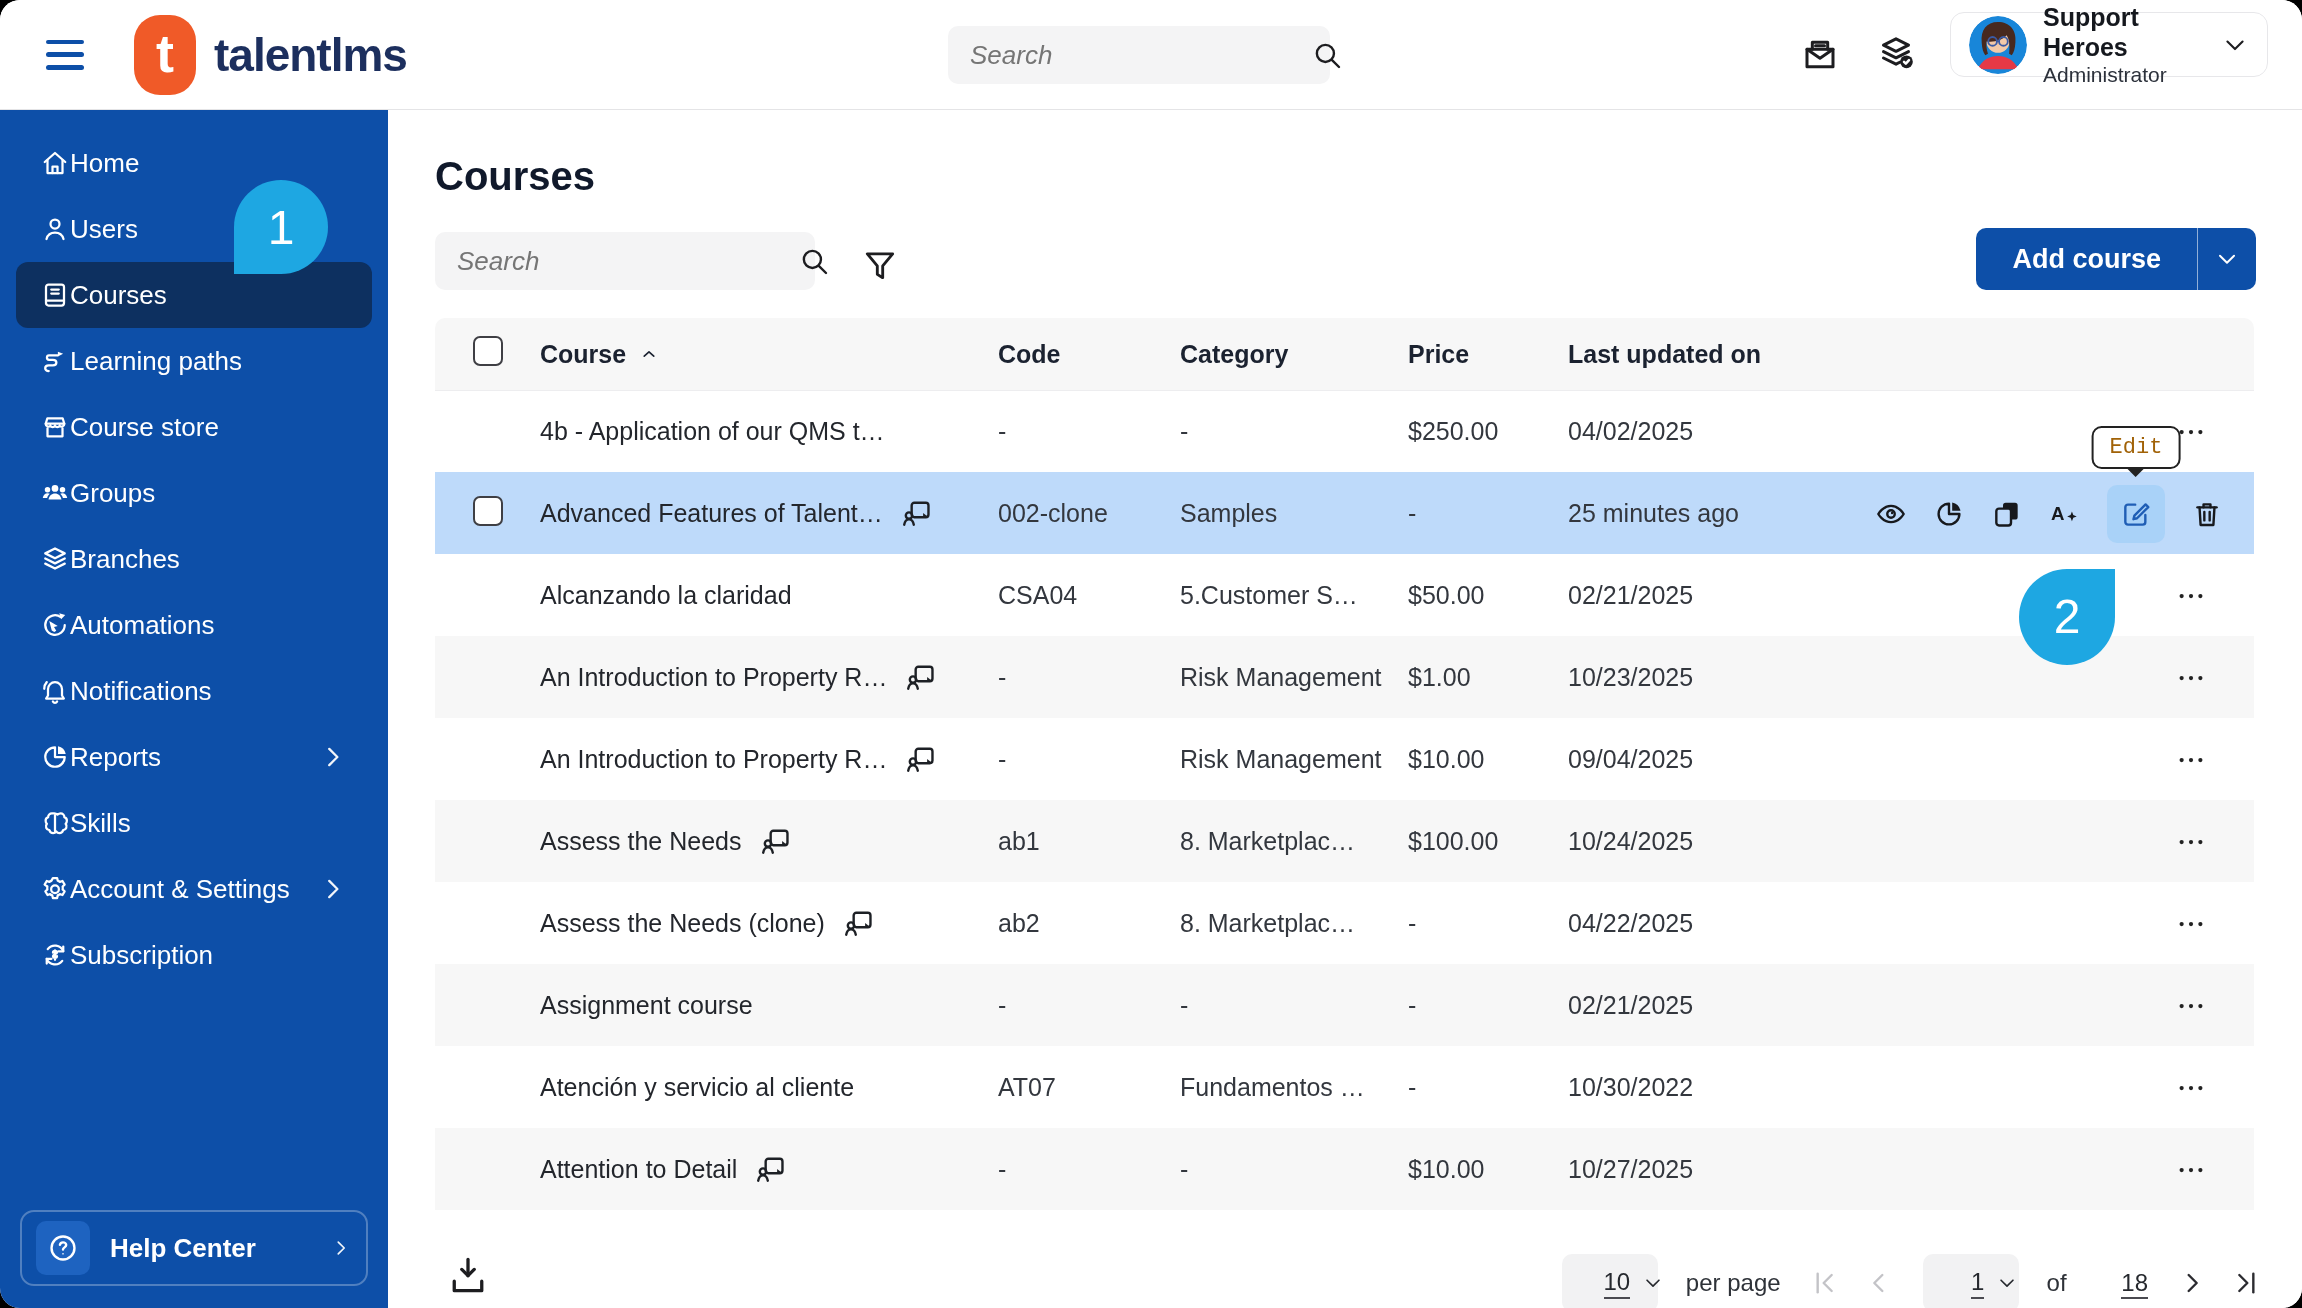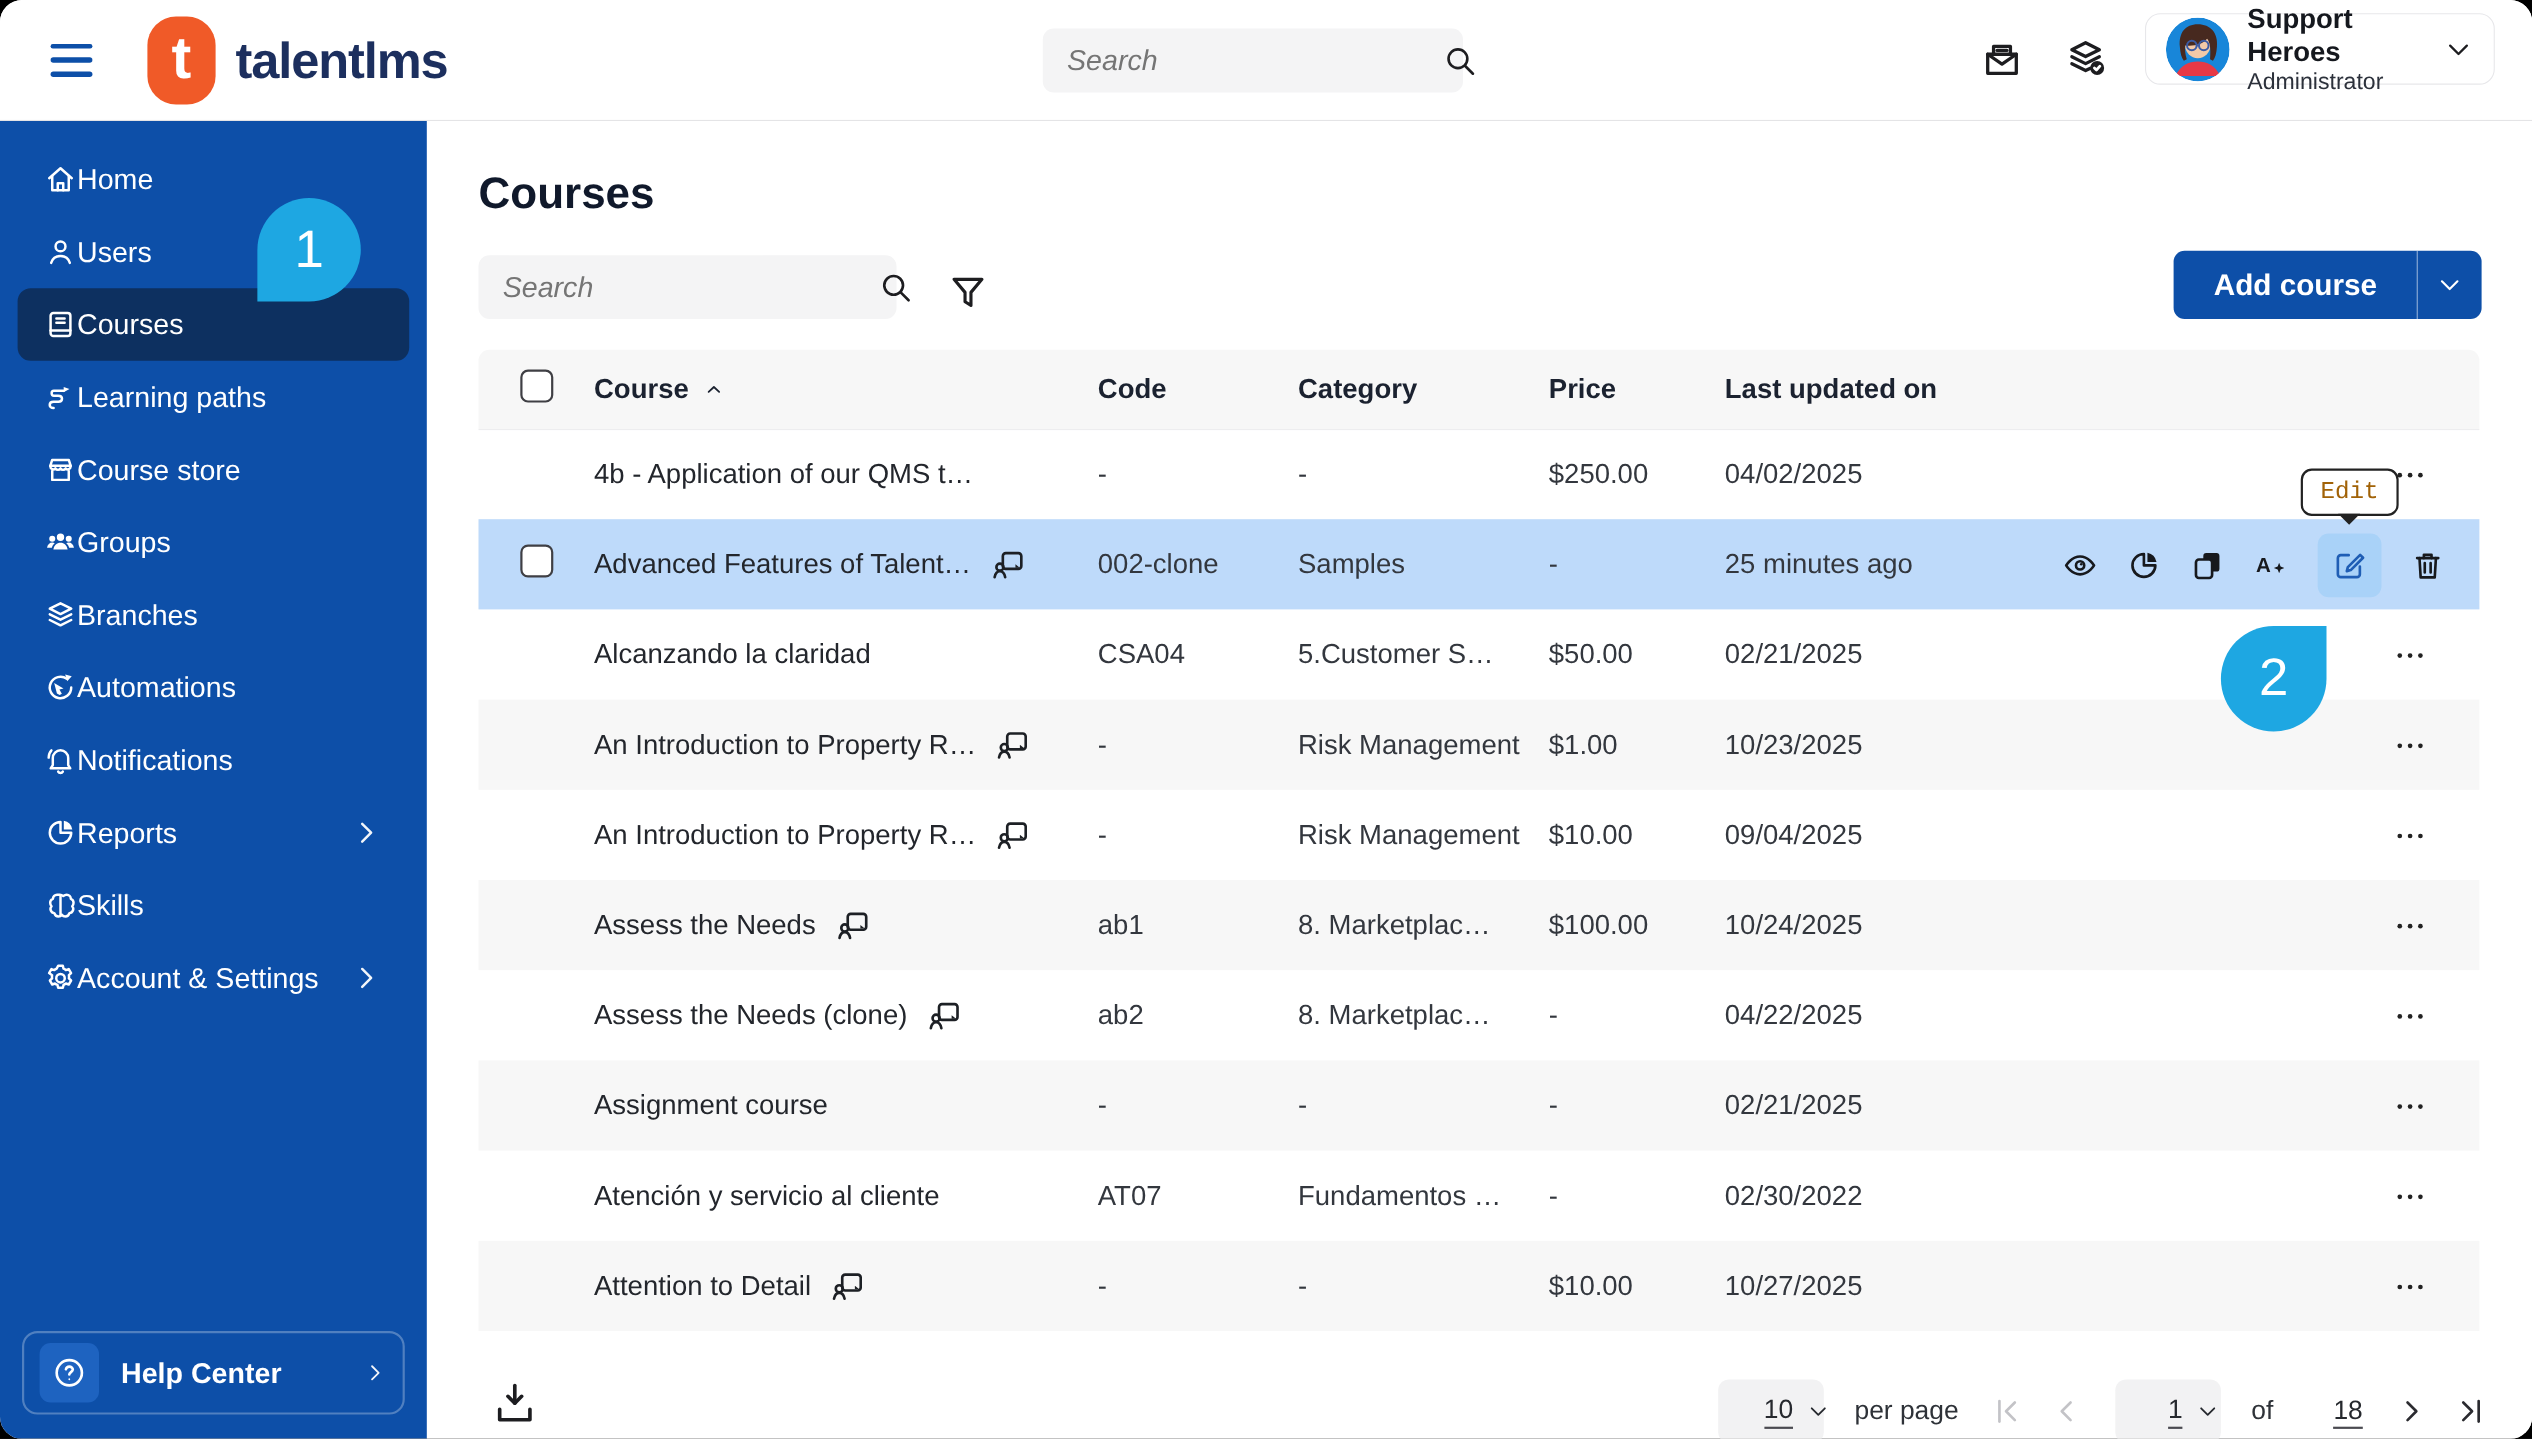--- a/index.html
+++ b/index.html
@@ -288,20 +288,32 @@
               <circle cx="12" cy="12.2" r="3.1"></circle>
             </svg>
           </span>
           <span class="nav-label">Account &amp; Settings</span>
           <span class="icon nav-chev">
             <svg viewBox="0 0 24 24" fill="none" stroke="currentColor" stroke-width="1.8" stroke-linecap="round" stroke-linejoin="round">
               <path d="M9 5.5l6.5 6.5L9 18.5"></path>
             </svg>
           </span>
         </div>
+        <div class="nav-item">
+          <span class="icon ">
+            <svg viewBox="0 0 24 24" fill="none" stroke="currentColor" stroke-width="1.8" stroke-linecap="round" stroke-linejoin="round">
+              <path d="M6.2 7.3A7.2 7.2 0 0 1 18.6 8.9"></path>
+              <path d="M18.6 5.2V9h-3.8"></path>
+              <path d="M17.8 16.7A7.2 7.2 0 0 1 5.4 15.1"></path>
+              <path d="M5.4 18.8V15h3.8"></path>
+              <path d="M12 8.2v7.6M10.4 10.1c0-.8.7-1.4 1.6-1.4s1.6.6 1.6 1.3c0 .8-.7 1.1-1.6 1.4-.9.3-1.6.7-1.6 1.4 0 .8.7 1.4 1.6 1.4s1.6-.6 1.6-1.4"></path>
+            </svg>
+          </span>
+          <span class="nav-label">Subscription</span>
+        </div>
       </div>
     <div class="help-box">
       <span class="help-ic">
         <span class="icon">
             <svg viewBox="0 0 24 24" fill="none" stroke="currentColor" stroke-width="1.8" stroke-linecap="round" stroke-linejoin="round">
               <circle cx="12" cy="12" r="8.6"></circle>
               <path d="M9.7 9.6A2.4 2.4 0 0 1 12 7.8c1.3 0 2.4.9 2.4 2 0 1.6-2.4 1.8-2.4 3.3"></path>
               <circle cx="12" cy="16.4" r="0.6" fill="currentColor" stroke="none"></circle>
             </svg>
           </span>
@@ -589,21 +601,21 @@
             </div>
           </div>
           <div class="t-row">
             <div class="cell c-check"></div>
             <div class="cell c-course">
               <span class="course-title">Atención y servicio al cliente</span>
             </div>
             <div class="cell">AT07</div>
             <div class="cell">Fundamentos …</div>
             <div class="cell">-</div>
-            <div class="cell">02/30/2022</div>
+            <div class="cell">10/30/2022</div>
             <div class="cell c-actions">
               <span class="ellipsis">
                 <svg viewBox="0 0 24 24" fill="none" stroke="currentColor" stroke-width="1.8" stroke-linecap="round" stroke-linejoin="round">
                   <circle cx="4.5" cy="12" r="1.7" fill="currentColor" stroke="none"></circle>
                   <circle cx="12" cy="12" r="1.7" fill="currentColor" stroke="none"></circle>
                   <circle cx="19.5" cy="12" r="1.7" fill="currentColor" stroke="none"></circle>
                 </svg>
               </span>
             </div>
           </div>

